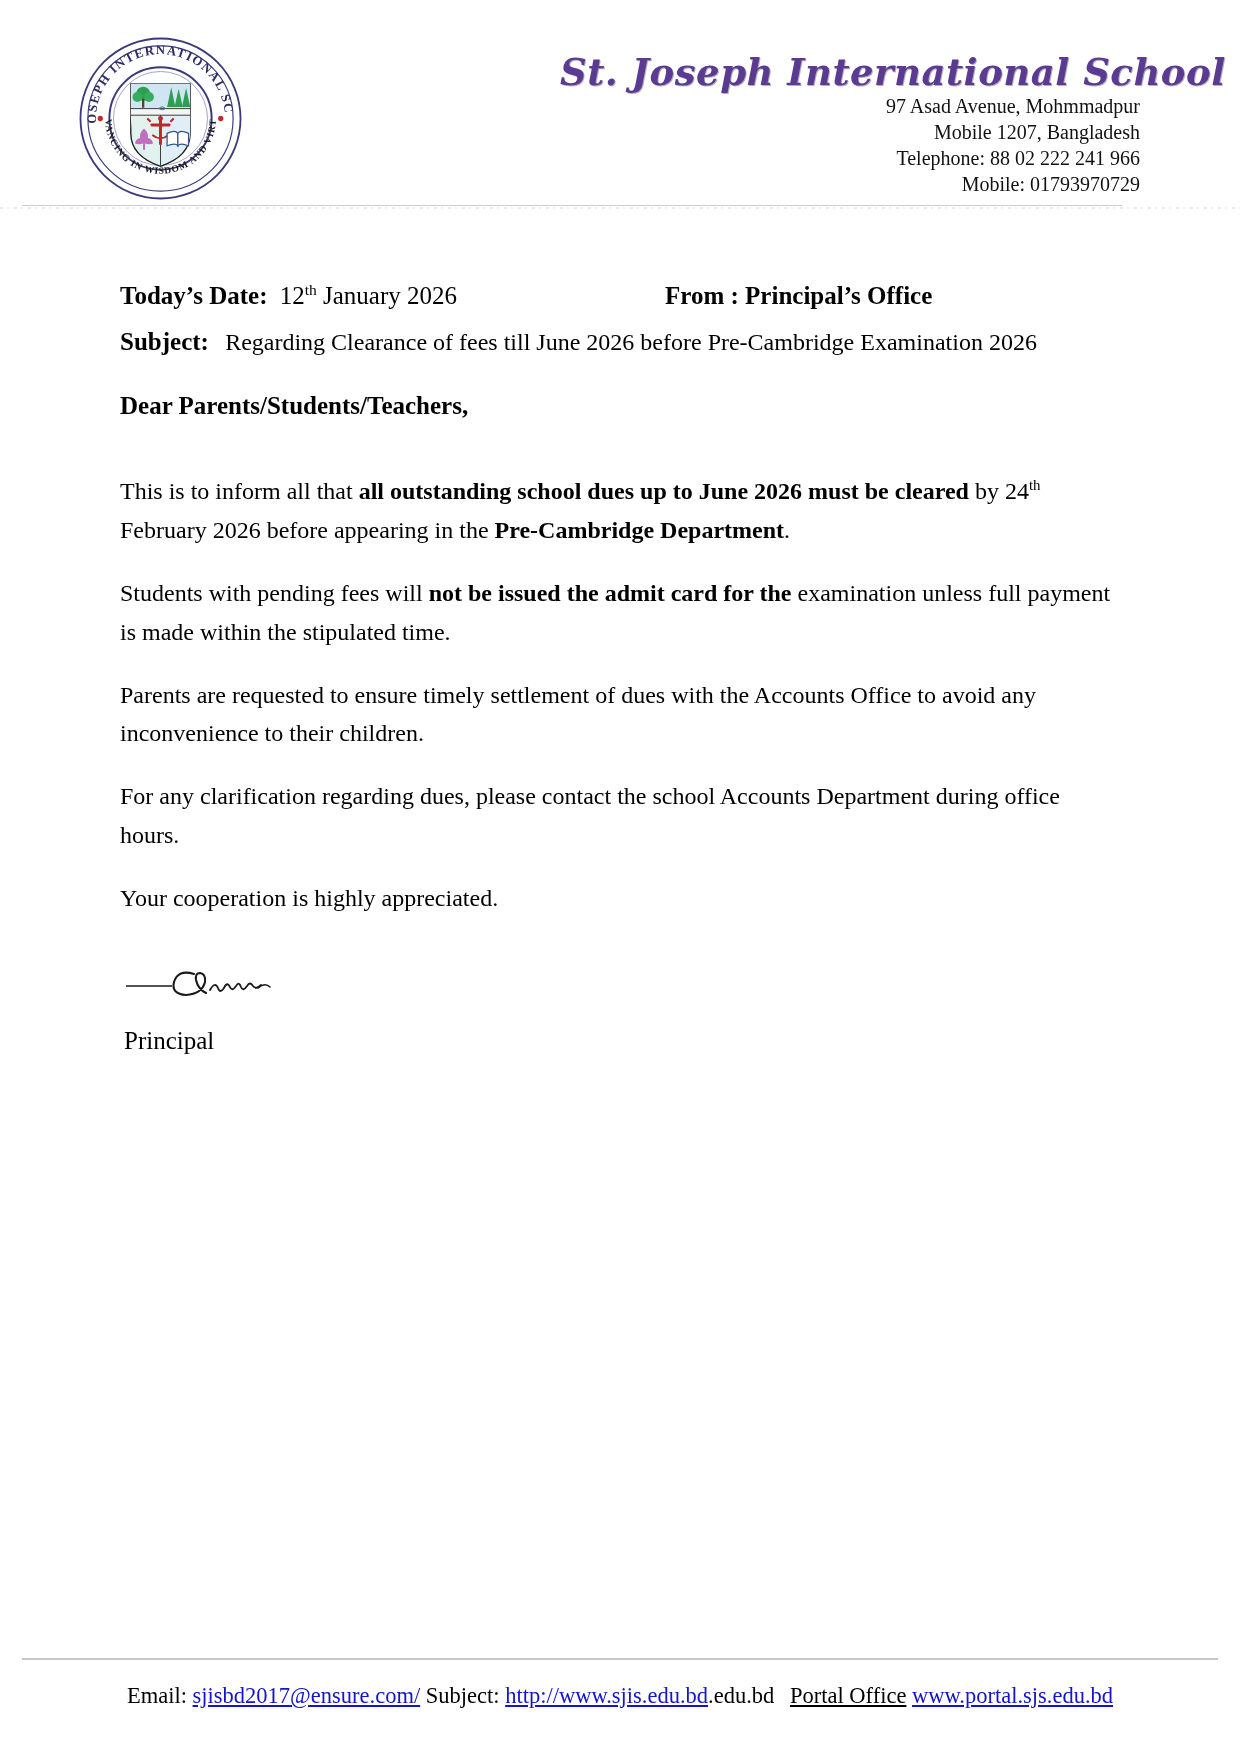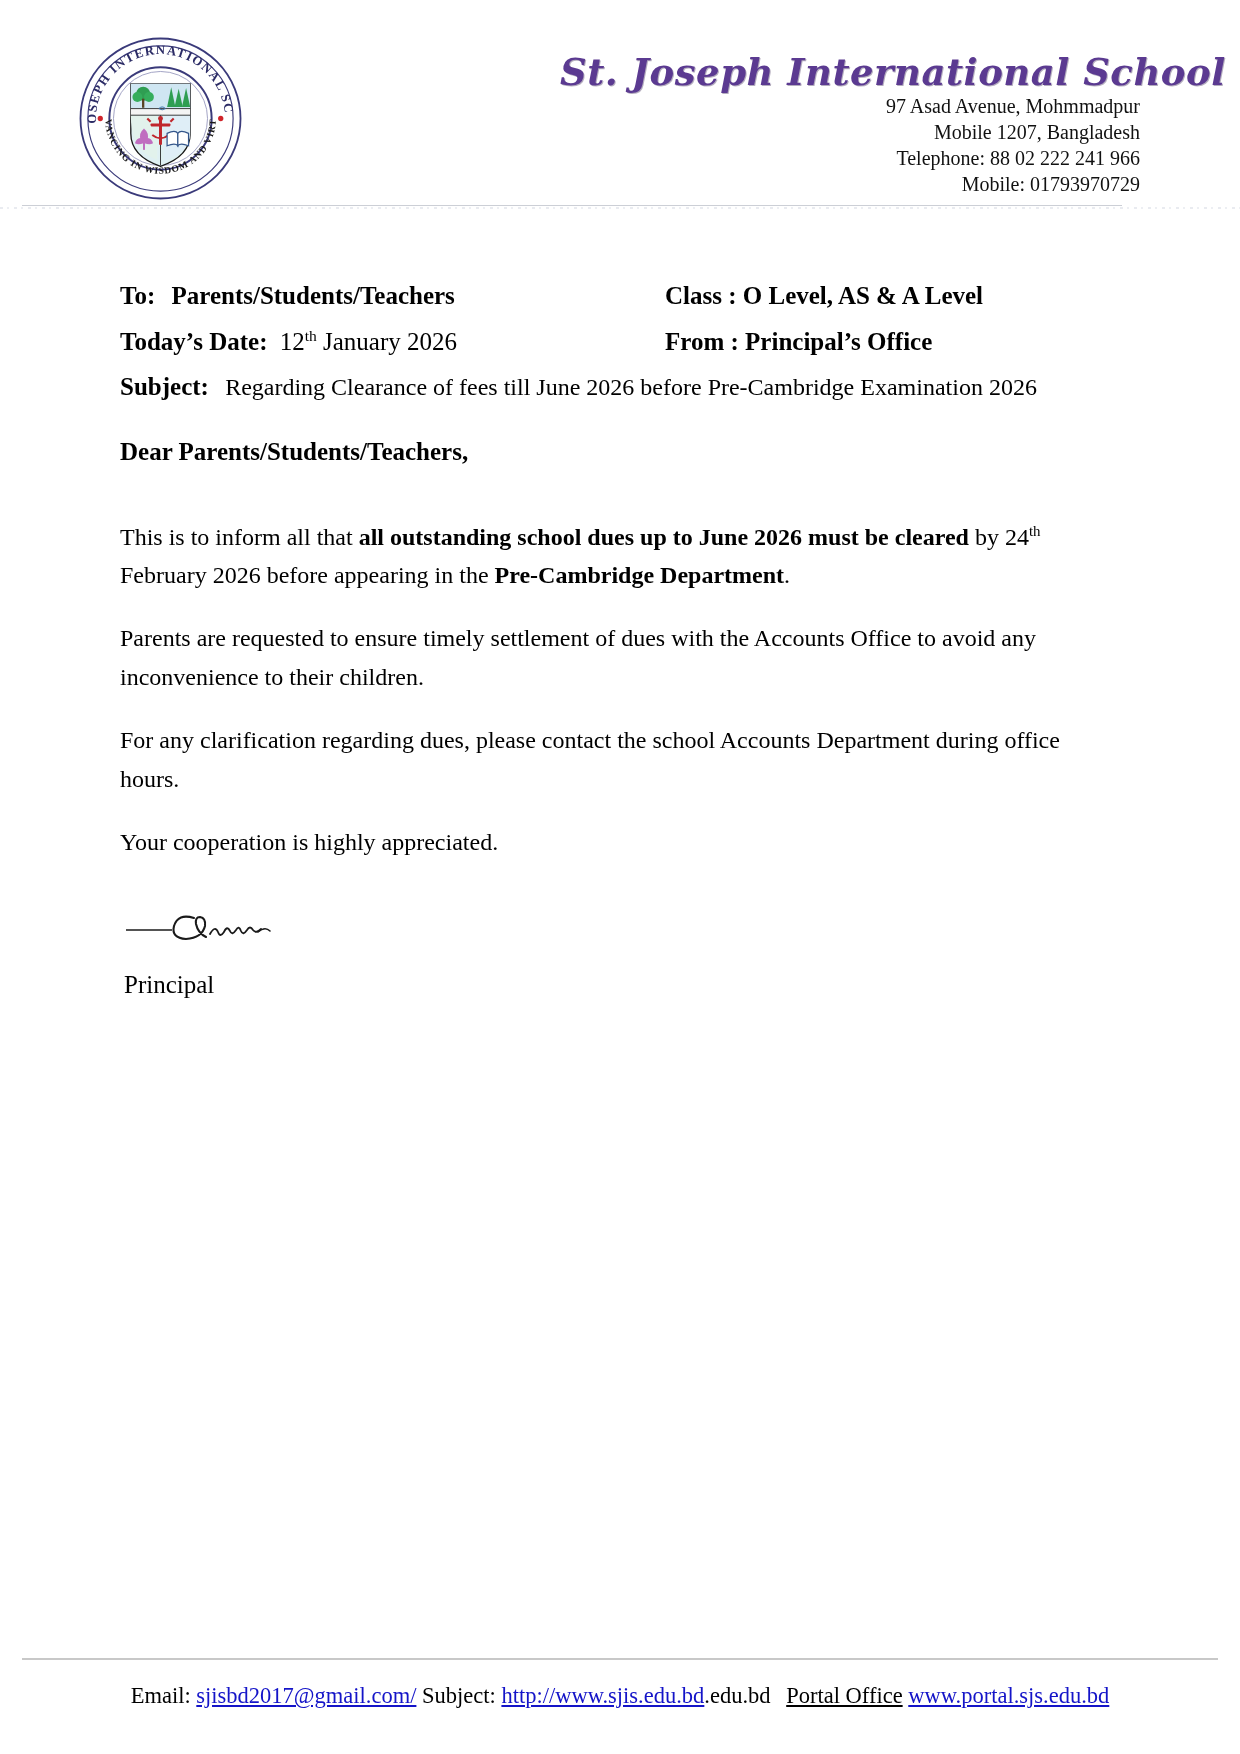--- a/index.html
+++ b/index.html
@@ -289,29 +289,20 @@
     <div class="header-artifact">
       <div class="streak"></div>
     </div>
     <div class="header-rule"></div>
   </div>
 
   <div class="body-area">
 
     <div class="meta-grid">
 
-      <div class="meta-row">
-        <div class="meta-left">
-          <span class="b">To:</span>
-          <span class="b" style="padding-left:10px;">Parents/Students/Teachers</span>
-        </div>
-        <div class="meta-right">
-          <span class="b">Class : O Level, AS &amp; A Level</span>
-        </div>
-      </div>
 
       <div class="meta-row">
         <div class="meta-left">
           <span class="b">Today’s Date:</span>
           <span class="reg" style="padding-left:6px;">12</span><sup>th</sup>
           <span class="reg">January 2026</span>
         </div>
         <div class="meta-right">
           <span class="b">From : Principal’s Office</span>
         </div>
@@ -326,20 +317,23 @@
     </div>
 
     <div class="salutation">Dear Parents/Students/Teachers,</div>
 
     <div class="letter-body">
 
       <p class="para">
         <span>This is to inform all that </span><span class="b">all outstanding school dues up to June 2026 must be cleared</span><span> by 24</span><sup>th</sup><span> February 2026 before appearing in the </span><span class="b">Pre-Cambridge Department</span><span>.</span>
       </p>
 
+      <p class="para">
+        <span>Students with pending fees will </span><span class="b">not be issued the admit card for the</span><span> examination unless full payment is made within the stipulated time.</span>
+      </p>
 
       <p class="para">Parents are requested to ensure timely settlement of dues with the Accounts Office to avoid any inconvenience to their children.</p>
 
       <p class="para">For any clarification regarding dues, please contact the school Accounts Department during office hours.</p>
 
       <p class="para">Your cooperation is highly appreciated.</p>
     </div>
 
     <div class="signature-zone">
       <div class="sig-mark">
@@ -351,21 +345,21 @@
         </svg>
       </div>
       <div class="principal-label">Principal</div>
     </div>
   </div>
 
   <div class="footer">
     <div class="footer-rule"></div>
     <div class="footer-text">
       <span>Email:</span>
-      <span class="lnk">sjisbd2017@gmail.com/</span>
+      <span class="lnk">sjisbd2017@ensure.com/</span>
       <span>Subject:</span>
       <span class="lnk">http://www.sjis.edu.bd</span><span>.edu.bd</span>
       <span class="ul-plain" style="padding-left:10px;">Portal Office</span>
       <span class="lnk">www.portal.sjs.edu.bd</span>
     </div>
   </div>
 
 </div>
 
 </body></html>

